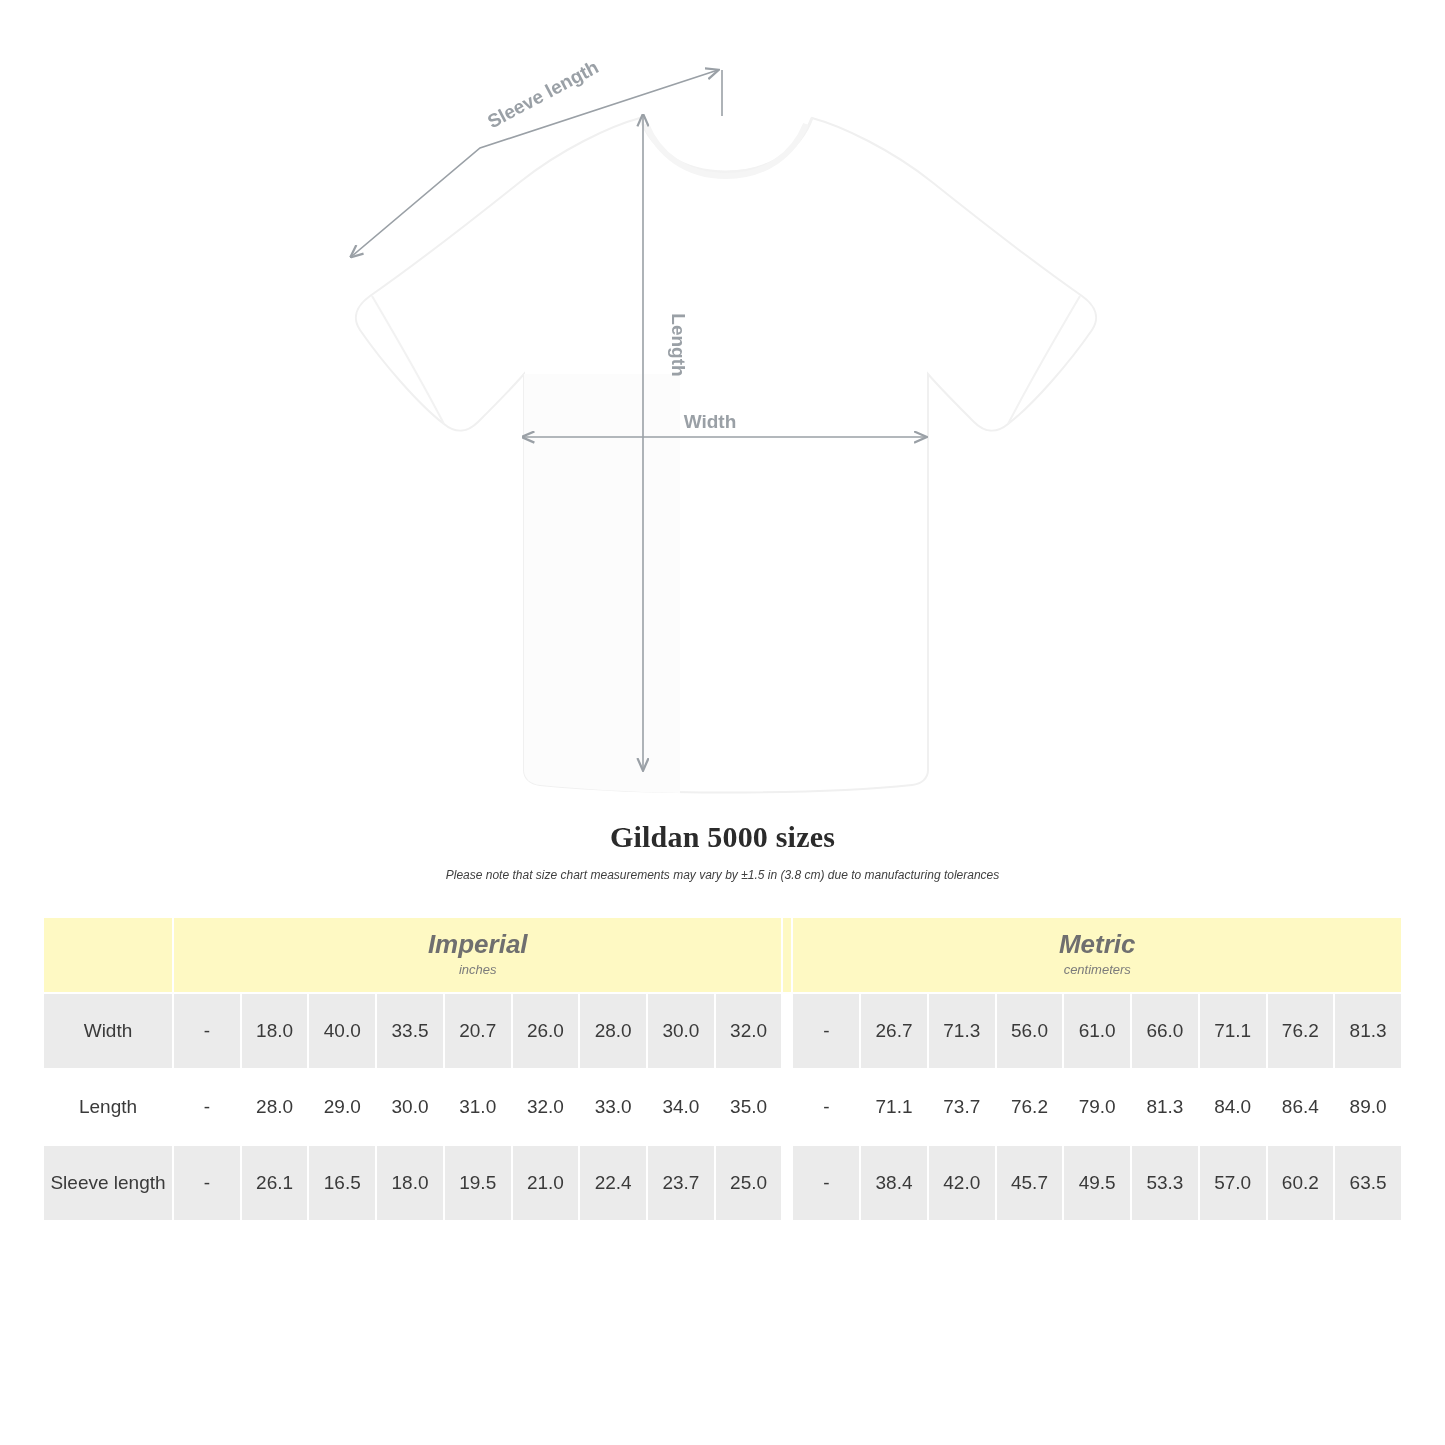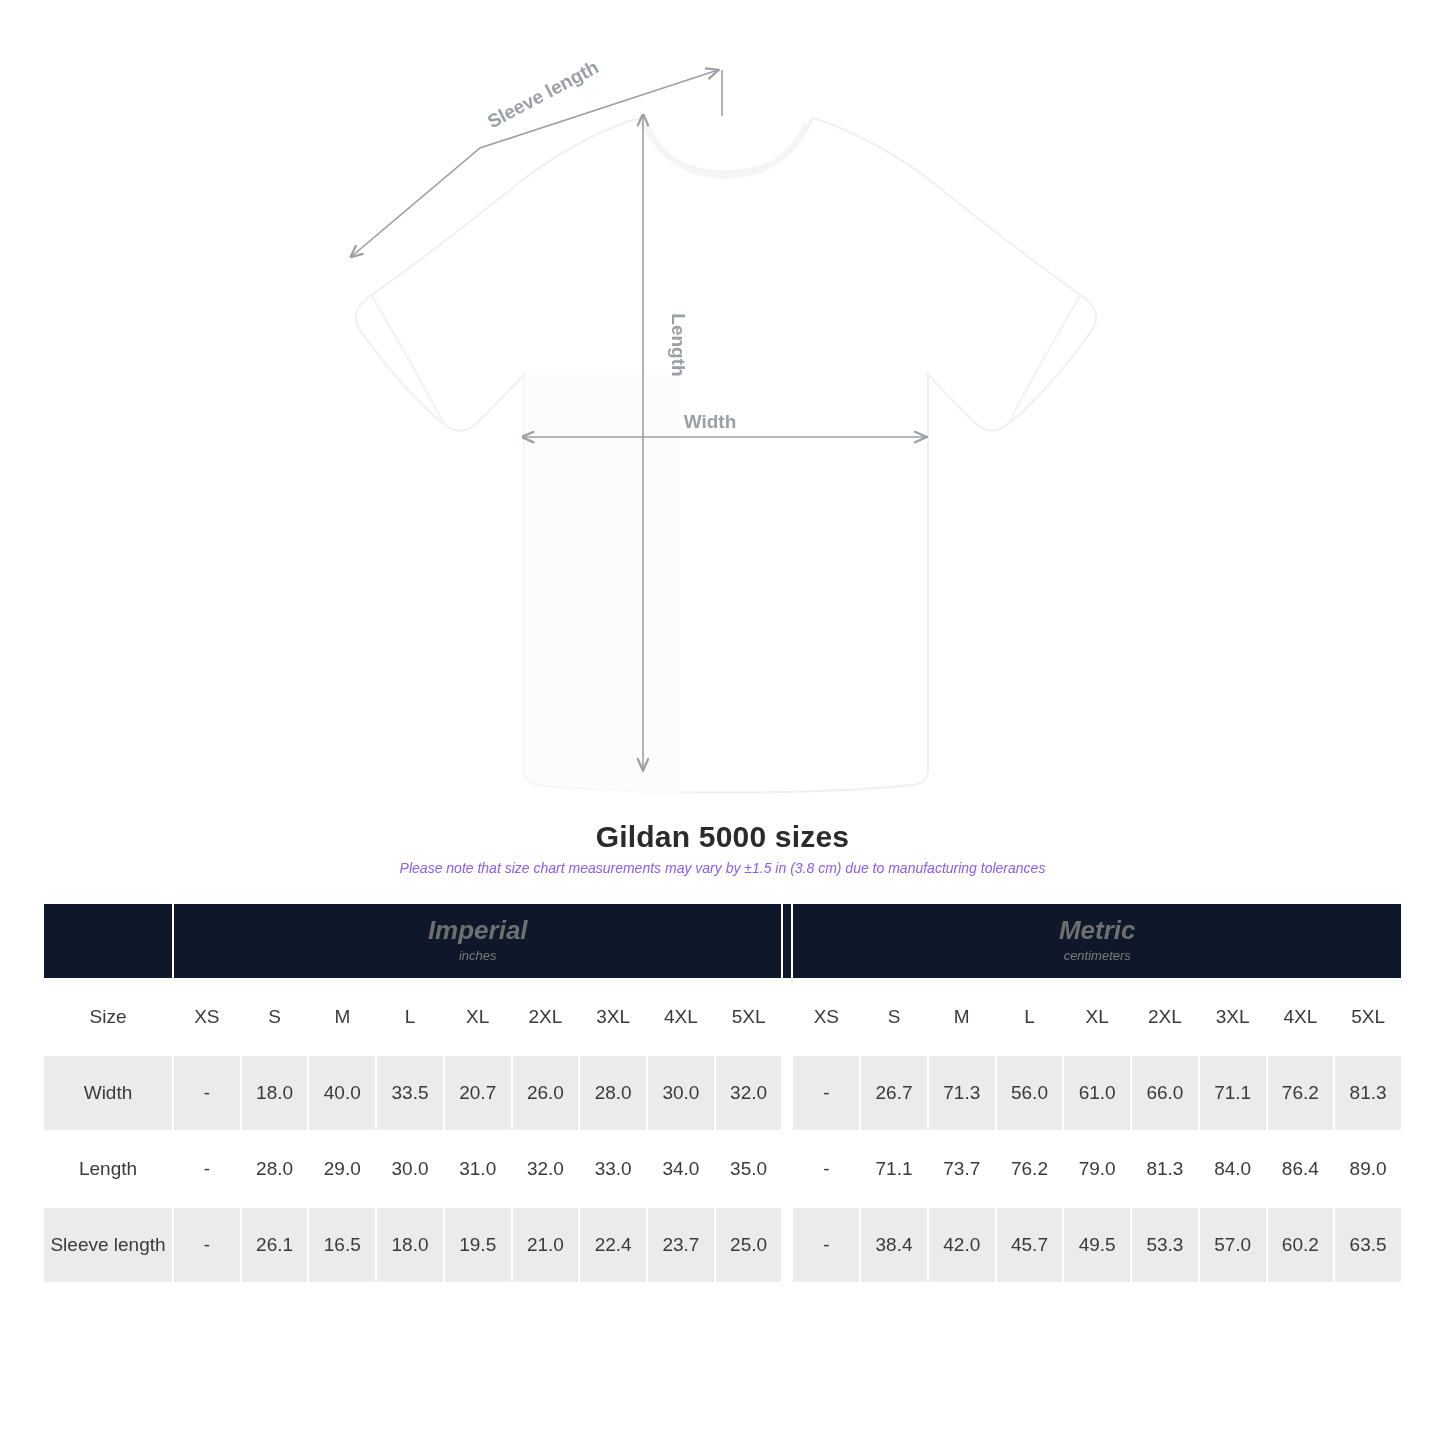--- a/index.html
+++ b/index.html
@@ -33,27 +33,28 @@
 
   
   .chart-title {
     text-align: center;
     font-size: 30px;
     font-weight: bold;
     color: #2b2b2b;
     margin: 0;
     padding: 0 0 6px 0;
     letter-spacing: 0.2px;
+    font-family: Liberation Serif, serif;
   }
   .chart-note {
     text-align: center;
-    font-size: 14px;
+    font-size: 12px;
     font-style: italic;
-    color: #8b5cf6;
-    margin: 0;
+    color: #404040;
+    margin: 8px;
     padding-bottom: 26px;
   }
 
   
   .table-wrap {
     padding: 0 42px;
     box-sizing: border-box;
   }
   table.size-table {
     width: 100%;
@@ -65,21 +66,21 @@
     font-size: 19px;
     color: #3a3a3a;
     font-weight: normal;
     padding: 0;
     height: 74px;
     vertical-align: middle;
     border: 2px solid #ffffff;
   }
   .unit-head {
     height: 110px;
-    background: #0f172a;
+    background: #fef9c3;
     border: 2px solid #ffffff;
   }
   .unit-head .unit-name {
     font-size: 26px;
     font-style: italic;
     font-weight: bold;
     color: #6f6f6f;
     line-height: 1.15;
   }
   .unit-head .unit-sub {
@@ -204,42 +205,20 @@
             <div class="unit-name">Imperial</div>
             <div class="unit-sub">inches</div>
           </td>
           <td class="unit-head"></td>
           <td class="unit-head" colspan="9">
             <div class="unit-name">Metric</div>
             <div class="unit-sub">centimeters</div>
           </td>
         </tr>
 
-        <tr class="row-size">
-          <td class="size-head-cell">Size</td>
-          <td class="head-label">XS</td>
-          <td class="head-label">S</td>
-          <td class="head-label">M</td>
-          <td class="head-label">L</td>
-          <td class="head-label">XL</td>
-          <td class="head-label">2XL</td>
-          <td class="head-label">3XL</td>
-          <td class="head-label">4XL</td>
-          <td class="head-label">5XL</td>
-          <td class="spacer-col"></td>
-          <td class="head-label">XS</td>
-          <td class="head-label">S</td>
-          <td class="head-label">M</td>
-          <td class="head-label">L</td>
-          <td class="head-label">XL</td>
-          <td class="head-label">2XL</td>
-          <td class="head-label">3XL</td>
-          <td class="head-label">4XL</td>
-          <td class="head-label">5XL</td>
-        </tr>
 
         <tr class="row-width">
           <td class="row-label">Width</td>
           <td>-</td>
           <td>18.0</td>
           <td>40.0</td>
           <td>33.5</td>
           <td>20.7</td>
           <td>26.0</td>
           <td>28.0</td>

